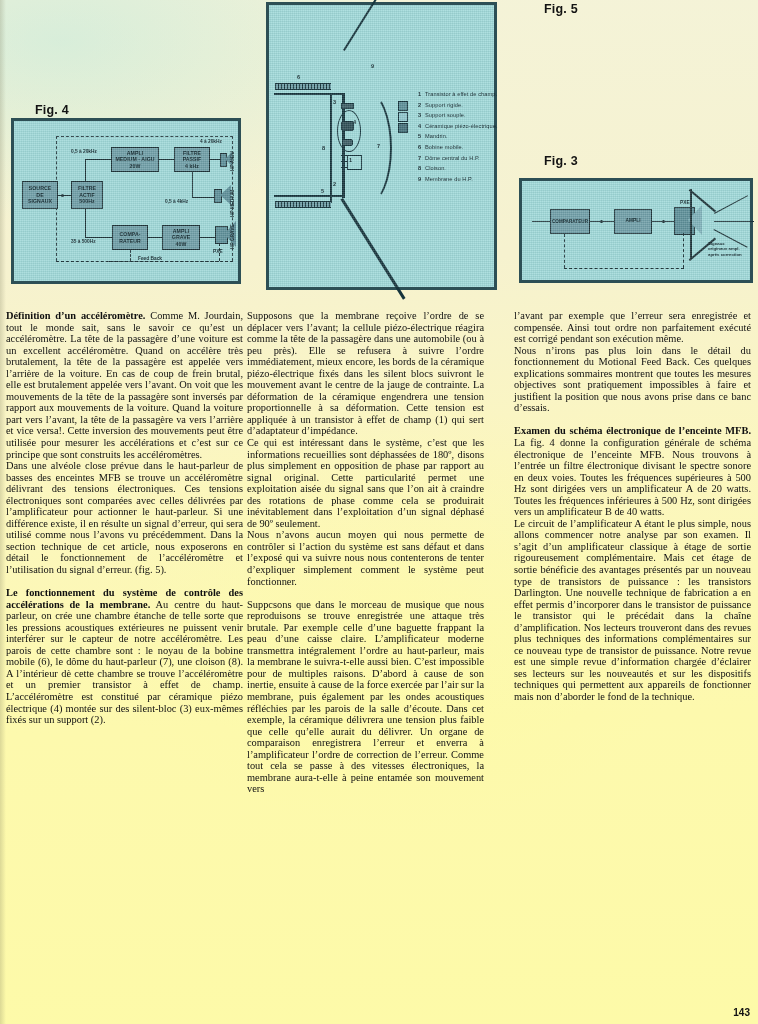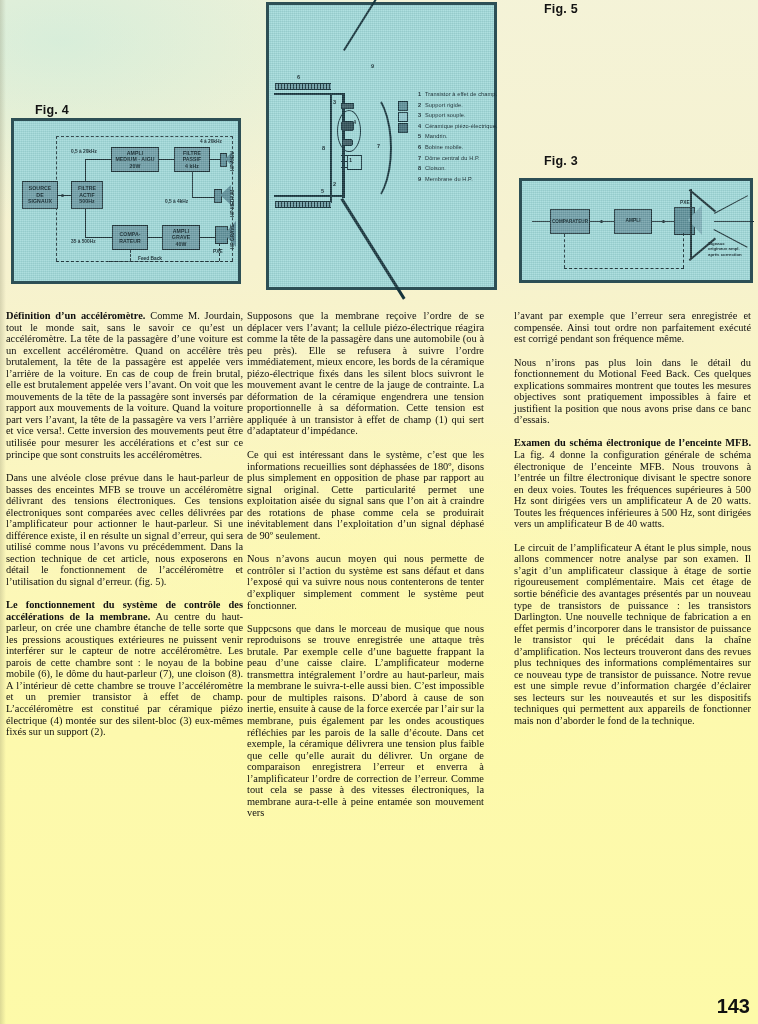--- a/index.html
+++ b/index.html
@@ -119,28 +119,28 @@
     font-family:"Liberation Serif", serif;
     font-size:10.4px;line-height:11.55px;
     color:#101010;
     text-align:justify;
     -webkit-hyphens:none;hyphens:none;
   }
   #col1{left:6px;}
   #col2{left:247px;}
   #col3{left:514px;}
   .col p{margin:0;text-indent:0;}
-  .col p + p{margin-top:12px;}
+  .col p + p{margin-top:0px;}
   .col b{font-weight:bold;margin-top:20px;}
   .gap{height:11.5px;}
 
   .pageno{
     position:absolute;right:8px;bottom:6px;
     font-family:"Liberation Sans", sans-serif;
-    font-weight:bold;font-size:20px;color:#111;
+    font-weight:bold;font-size:10px;color:#111;
   }
   .edge-left{
     position:absolute;left:0;top:0;width:6px;height:1024px;
     background:linear-gradient(90deg,rgba(120,120,90,.25),rgba(120,120,90,0));
     pointer-events:none;
   }
 </style>
 </head>
 <body>
 
@@ -347,21 +347,21 @@
 
     <div class="col" id="col2">
       <p><span>Supposons que la membrane reçoive l’ordre de se déplacer vers l’avant; la cellule piézo-électrique réagira comme la tête de la passagère dans une automobile (ou à peu près). Elle se refusera à suivre l’ordre immédiatement, mieux encore, les bords de la céramique piézo-électrique fixés dans les silent blocs suivront le mouvement avant le centre de la jauge de contrainte. La déformation de la céramique engendrera une tension proportionnelle à sa déformation. Cette tension est appliquée à un transistor à effet de champ (1) qui sert d’adaptateur d’impédance.</span></p>
       <p><span>Ce qui est intéressant dans le système, c’est que les informations recueillies sont déphassées de 180º, disons plus simplement en opposition de phase par rapport au signal original. Cette particularité permet une exploitation aisée du signal sans que l’on ait à craindre des rotations de phase comme cela se produirait inévitablement dans l’exploitation d’un signal déphasé de 90º seulement.</span></p>
       <p><span>Nous n’avons aucun moyen qui nous permette de contrôler si l’action du système est sans défaut et dans l’exposé qui va suivre nous nous contenterons de tenter d’expliquer simplement comment le système peut fonctionner.</span></p>
       <div class="gap"></div>
       <p><span>Suppcsons que  dans le morceau de musique que nous reproduisons se trouve enregistrée une attaque très brutale. Par exemple celle d’une baguette frappant la peau d’une caisse claire. L’amplificateur moderne transmettra intégralement l’ordre au haut-parleur, mais la membrane le suivra-t-elle aussi bien. C’est impossible pour de multiples raisons. D’abord à cause de son inertie, ensuite à cause de la force exercée par l’air sur la membrane, puis également par les ondes acoustiques réfléchies par les parois de la salle d’écoute. Dans cet exemple, la céramique délivrera une tension plus faible que celle qu’elle aurait du délivrer. Un organe de comparaison enregistrera l’erreur et enverra à l’amplificateur l’ordre de correction de l’erreur. Comme tout cela se passe à des vitesses électroniques, la membrane aura-t-elle à peine entamée son mouvement vers</span></p>
     </div>
 
     <div class="col" id="col3">
-      <p><span>l’avant par exemple que l’erreur sera enregistrée et compensée. Ainsi tout ordre non parfaitement exécuté est corrigé pendant son fréquence même.</span></p>
+      <p><span>l’avant par exemple que l’erreur sera enregistrée et compensée. Ainsi tout ordre non parfaitement exécuté est corrigé pendant son exécution même.</span></p>
       <p><span>Nous n’irons pas plus loin dans le détail du fonctionnement du Motional Feed Back. Ces quelques explications sommaires montrent que toutes les mesures objectives sont pratiquement impossibles à faire et justifient la position que nous avons prise dans ce banc d’essais.</span></p>
       <div class="gap"></div>
       <p><b>Examen du schéma électronique de l’enceinte MFB.</b><span> La fig. 4 donne la configuration générale de schéma électronique de l’enceinte MFB. Nous trouvons à l’entrée un filtre électronique divisant le spectre sonore en deux voies. Toutes les fréquences supérieures à 500 Hz sont dirigées vers un amplificateur A de 20 watts. Toutes les fréquences inférieures à 500 Hz, sont dirigées vers un amplificateur B de 40 watts.</span></p>
       <p><span>Le circuit de l’amplificateur A étant le plus simple, nous allons commencer notre analyse par son examen. Il s’agit d’un amplificateur classique à étage de sortie rigoureusement complémentaire. Mais cet étage de sortie bénéficie des avantages présentés par un nouveau type de transistors de puissance : les transistors Darlington. Une nouvelle technique de fabrication a en effet permis d’incorporer dans le transistor de puissance le transistor qui le précédait dans la chaîne d’amplification. Nos lecteurs trouveront dans des revues plus techniques des informations complémentaires sur ce nouveau type de transistor de puissance. Notre revue est une simple revue d’information chargée d’éclairer ses lecteurs sur les nouveautés et sur les dispositifs techniques qui permettent aux appareils de fonctionner mais non d’aborder le fond de la technique.</span></p>
     </div>
   </div>
 
   <div class="pageno">143</div>
   <div class="edge-left"></div>
 </div>

